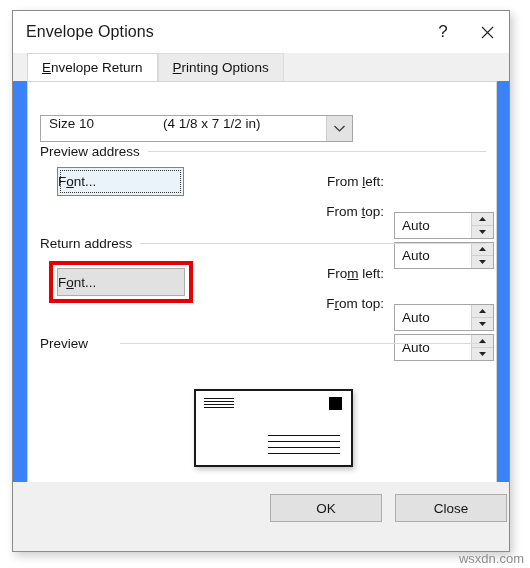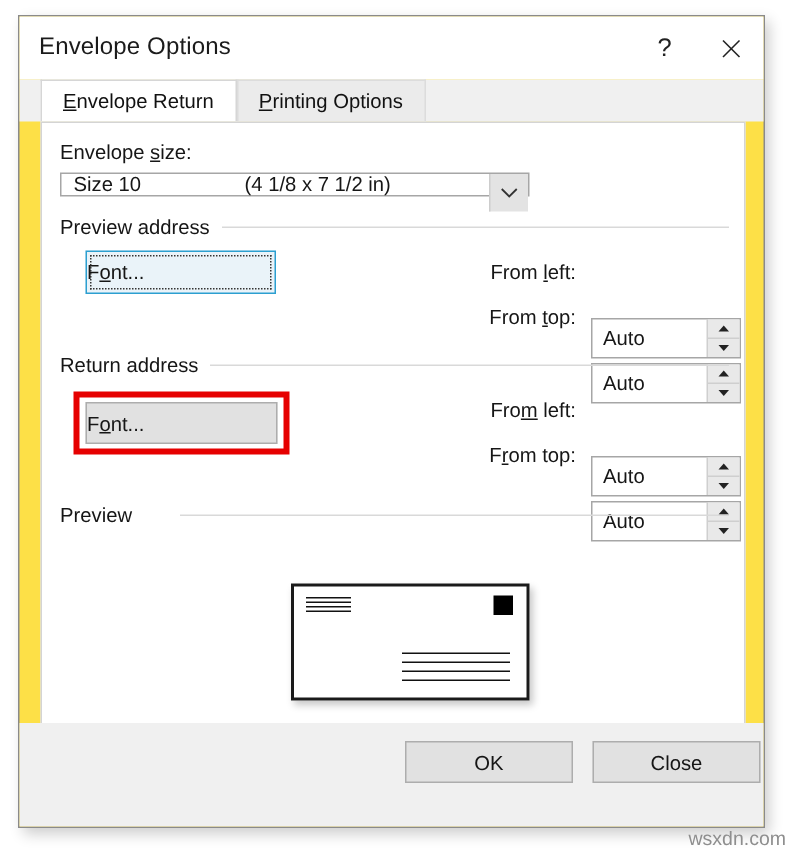--- a/index.html
+++ b/index.html
@@ -15,21 +15,21 @@
     position: relative;
   }
 
   
   .dialog {
     position: absolute;
     left: 12px;
     top: 10px;
     width: 498px;
     height: 542px;
-    background: #fde047;
+    background: #3b82f6;
     border: 1px solid #8a8a8a;
     box-sizing: border-box;
     box-shadow: 3px 4px 9px rgba(0,0,0,0.20);
   }
 
   
   .titlebar {
     position: relative;
     height: 42px;
     background: #ffffff;
@@ -122,26 +122,26 @@
   .lbl u { text-decoration: underline; }
 
   
   .envsize-label { position: absolute; left: 12px; top: 12px; }
 
   .combo {
     position: absolute;
     left: 12px;
     top: 33px;
     width: 313px;
-    height: 16px;
+    height: 27px;
     background: #ffffff;
     border: 1px solid #a6a6a6;
     box-sizing: border-box;
     display: flex;
-    align-items: flex-end;
+    align-items: flex-start;
     cursor: default;
   }
   .combo-name {
     font-size: 13.5px;
     color: #161616;
     padding-left: 8px;
     white-space: nowrap;
   }
   .combo-dim {
     font-size: 13.5px;
@@ -396,21 +396,20 @@
       <span><u>E</u><span>nvelope Return</span></span>
     </div>
     <div class="tab inactive">
       <span><u>P</u><span>rinting Options</span></span>
     </div>
   </div>
 
   <div class="panel">
     <div class="panel-inner">
 
-      <div class="lbl envsize-label"><span>Envelope </span><u>s</u><span>ize:</span></div>
 
       <div class="combo">
         <span class="combo-name">Size 10</span>
         <span class="combo-dim">(4 1/8 x 7 1/2 in)</span>
         <span class="combo-arrow">
           <svg width="13" height="9" viewBox="0 0 13 9">
             <polyline points="1.5,2 6.5,7 11.5,2" fill="none" stroke="#333" stroke-width="1.2"></polyline>
           </svg>
         </span>
       </div>

